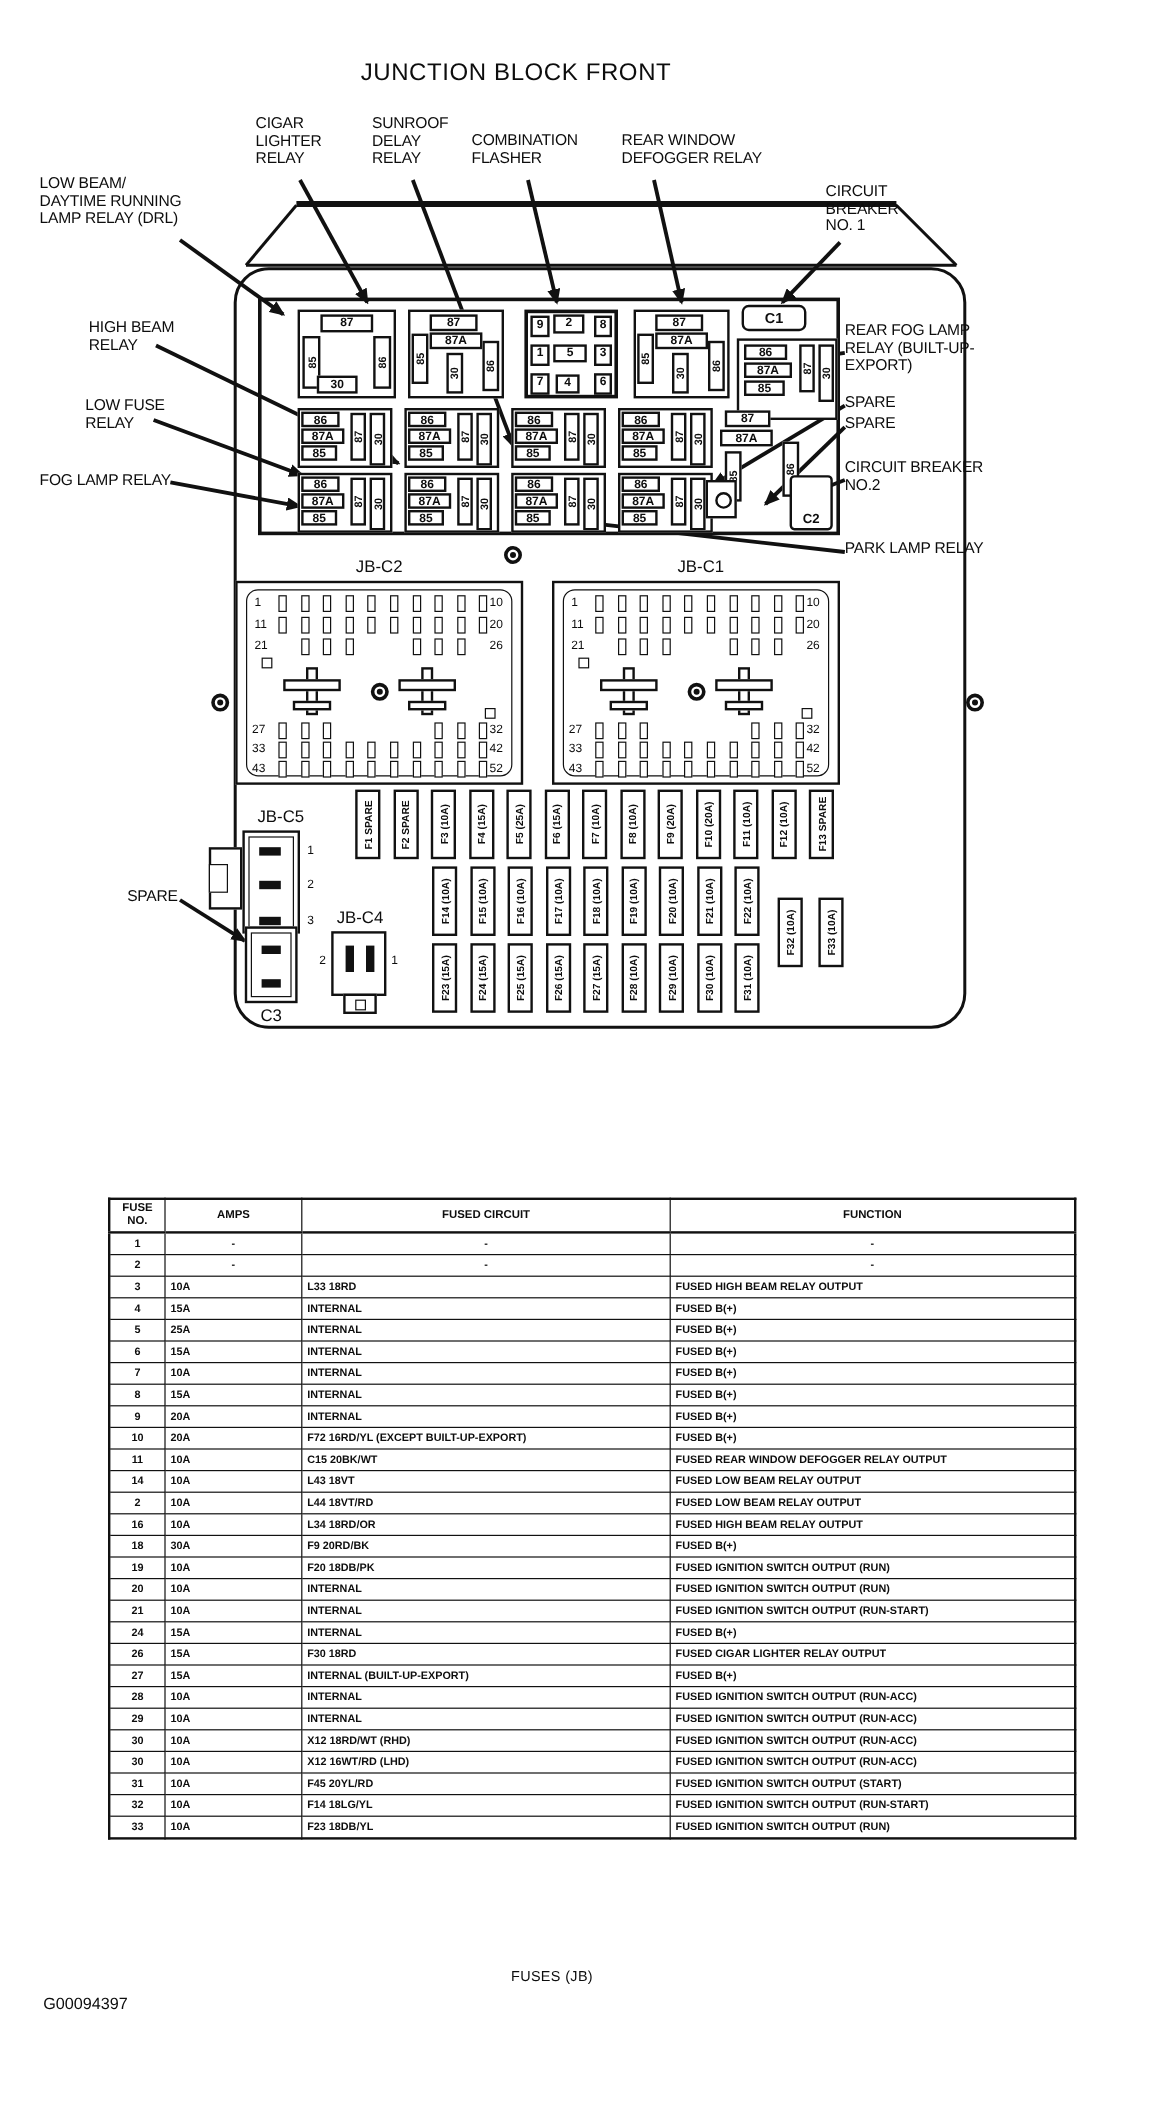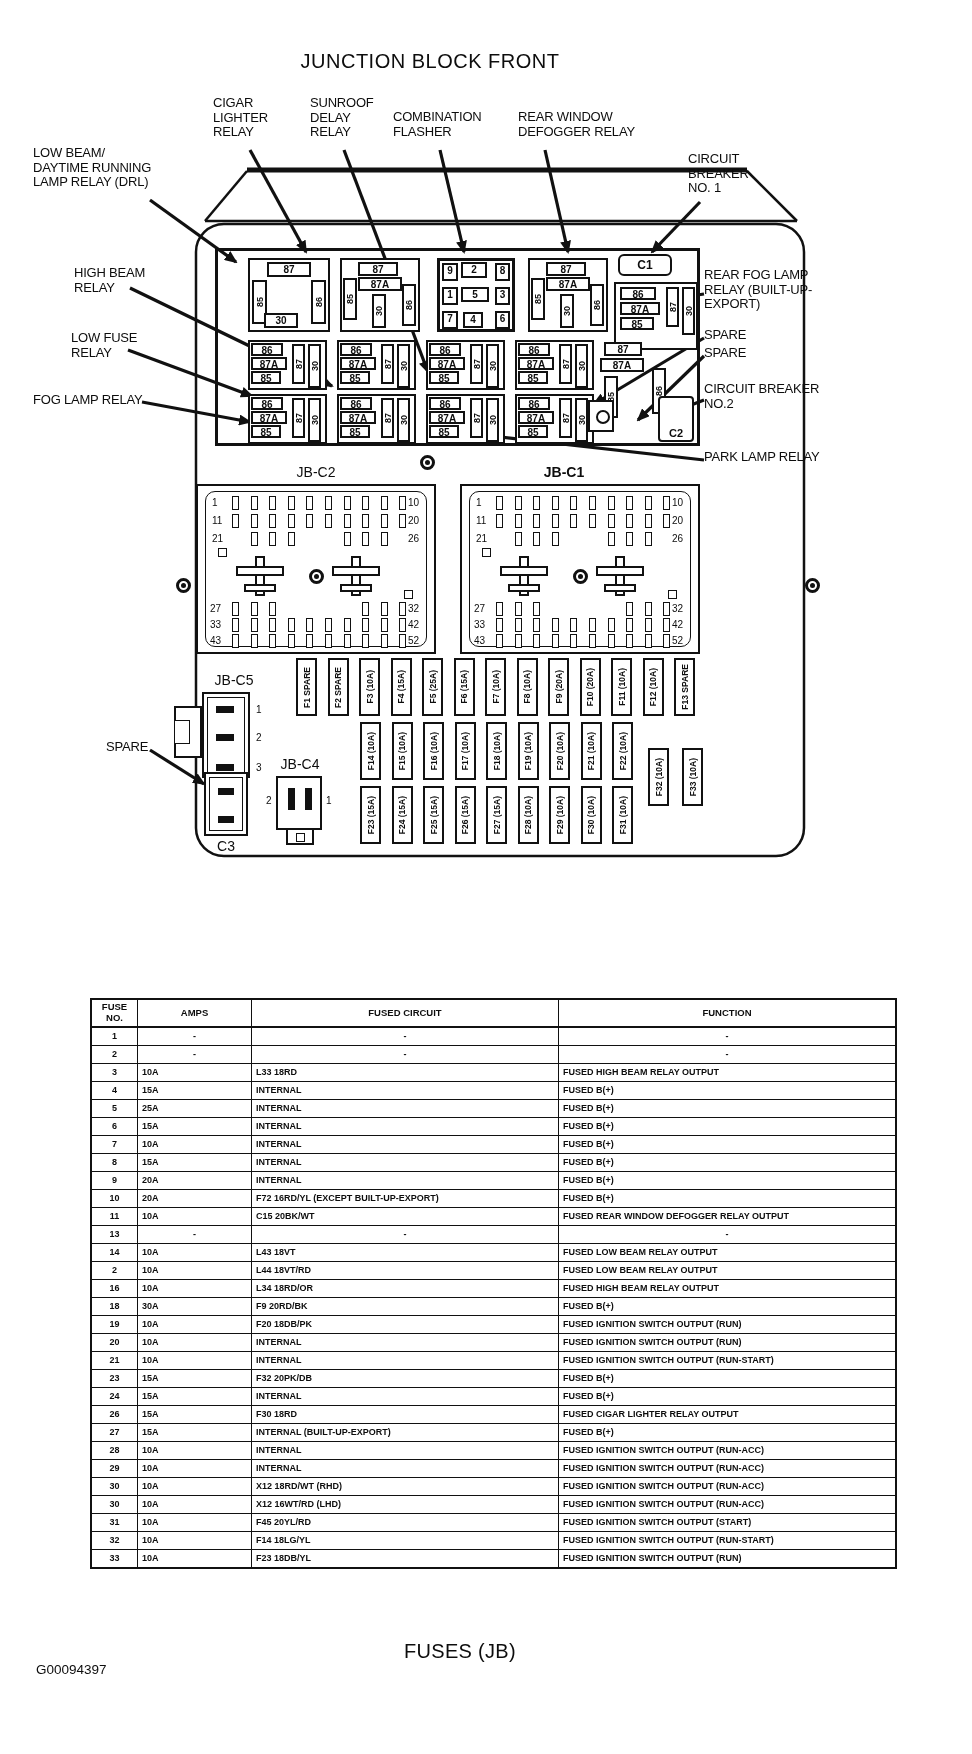--- a/index.html
+++ b/index.html
@@ -30,21 +30,21 @@
   .crossbar{position:absolute;border:2px solid #111;background:#fff;box-sizing:border-box;}
   table.fusetab{position:absolute;left:90px;top:998px;width:768px;border-collapse:collapse;
         table-layout:fixed;font-size:9px;font-weight:bold;}
   table.fusetab th,table.fusetab td{border:1.2px solid #111;padding:1px 4px;line-height:1.15;
         overflow:hidden;white-space:nowrap;}
   table.fusetab{border:2.5px solid #111;}
   table.fusetab th{height:24px;text-align:center;white-space:pre-line;border-bottom:2.5px solid #111;font-size:9.5px;}
   table.fusetab td{height:15px;}
   td.cnum{text-align:center;}
   td.dash{text-align:center;}
-  .caption{font-size:20px;text-align:center;letter-spacing:.3px;}
+  .caption{font-size:12px;text-align:center;letter-spacing:.3px;}
   .figcode{font-size:13.5px;}
   svg.overlay{position:absolute;left:0;top:0;pointer-events:none;}
 </style>
 </head>
 <body>
 
 <div id="page">
 
   <svg class="overlay" width="972" height="900" viewBox="0 0 972 900">
     <defs>
@@ -112,21 +112,21 @@
   <div class="abs callout" style="left:704px;top:346px;">SPARE</div>
   <div class="abs callout" style="left:704px;top:382px;">CIRCUIT BREAKER
 NO.2</div>
   <div class="abs callout" style="left:704px;top:450px;">PARK LAMP RELAY</div>
   <div class="abs callout" style="left:106px;top:740px;">SPARE</div>
 
   <div class="abs" id="relay-area" style="left:215px;top:248px;width:485px;height:198px;border:3px solid #111;box-sizing:border-box;"></div>
   <div id="relay-parts"></div>
 
   <div class="abs conn-label" style="left:280px;top:464px;width:72px;">JB-C2</div>
-  <div class="abs conn-label" style="left:528px;top:464px;width:72px;font-weight:bold;">JB-C1</div>
+  <div class="abs conn-label" style="left:548px;top:464px;width:72px;">JB-C1</div>
   <div class="abs conn-label" style="left:204px;top:672px;width:60px;">JB-C5</div>
   <div class="abs conn-label" style="left:272px;top:756px;width:56px;">JB-C4</div>
   <div class="abs conn-label" style="left:204px;top:838px;width:44px;">C3</div>
 
   <div id="built">
       <div class="relay-outer" style="left: 248px; top: 258px; width: 82px; height: 74px;"></div>
       <div class="plabel" style="left: 267px; top: 262px; width: 44px; height: 15px;">87</div>
       <div class="vpin" style="left: 252px; top: 280px; width: 15px; height: 44px;">
         <span>85</span>
       </div>
@@ -629,26 +629,20 @@
           <td class="">F72 16RD/YL (EXCEPT BUILT-UP-EXPORT)</td>
           <td class="">FUSED B(+)</td>
         </tr>
         <tr>
           <td class="cnum">11</td>
           <td class="">10A</td>
           <td class="">C15 20BK/WT</td>
           <td class="">FUSED REAR WINDOW DEFOGGER RELAY OUTPUT</td>
         </tr>
         <tr>
-          <td class="cnum">13</td>
-          <td class="dash">-</td>
-          <td class="dash">-</td>
-          <td class="dash">-</td>
-        </tr>
-        <tr>
           <td class="cnum">14</td>
           <td class="">10A</td>
           <td class="">L43 18VT</td>
           <td class="">FUSED LOW BEAM RELAY OUTPUT</td>
         </tr>
         <tr>
           <td class="cnum">2</td>
           <td class="">10A</td>
           <td class="">L44 18VT/RD</td>
           <td class="">FUSED LOW BEAM RELAY OUTPUT</td>
@@ -675,26 +669,20 @@
           <td class="cnum">20</td>
           <td class="">10A</td>
           <td class="">INTERNAL</td>
           <td class="">FUSED IGNITION SWITCH OUTPUT (RUN)</td>
         </tr>
         <tr>
           <td class="cnum">21</td>
           <td class="">10A</td>
           <td class="">INTERNAL</td>
           <td class="">FUSED IGNITION SWITCH OUTPUT (RUN-START)</td>
-        </tr>
-        <tr>
-          <td class="cnum">23</td>
-          <td class="">15A</td>
-          <td class="">F32 20PK/DB</td>
-          <td class="">FUSED B(+)</td>
         </tr>
         <tr>
           <td class="cnum">24</td>
           <td class="">15A</td>
           <td class="">INTERNAL</td>
           <td class="">FUSED B(+)</td>
         </tr>
         <tr>
           <td class="cnum">26</td>
           <td class="">15A</td>

